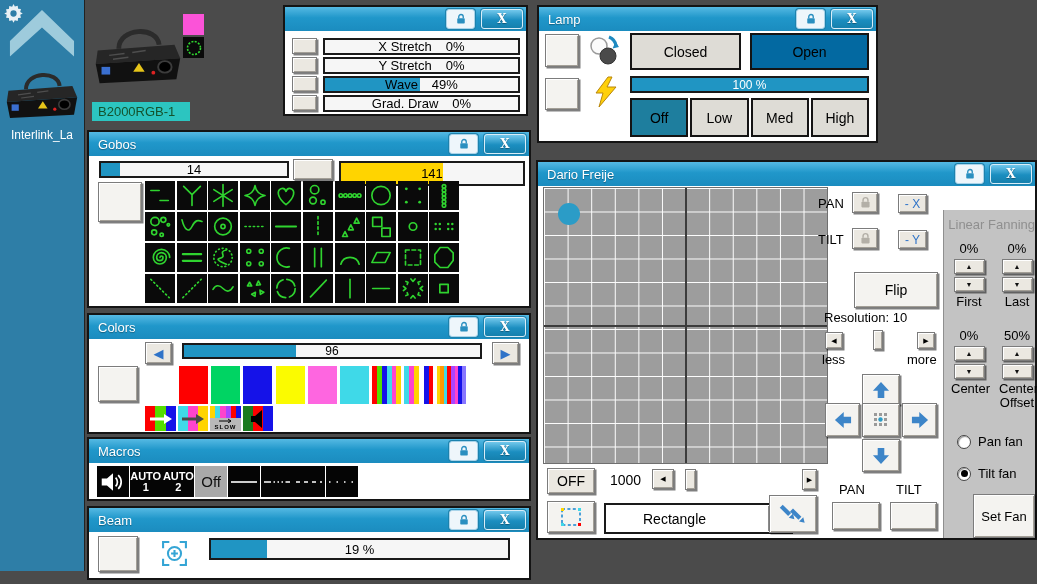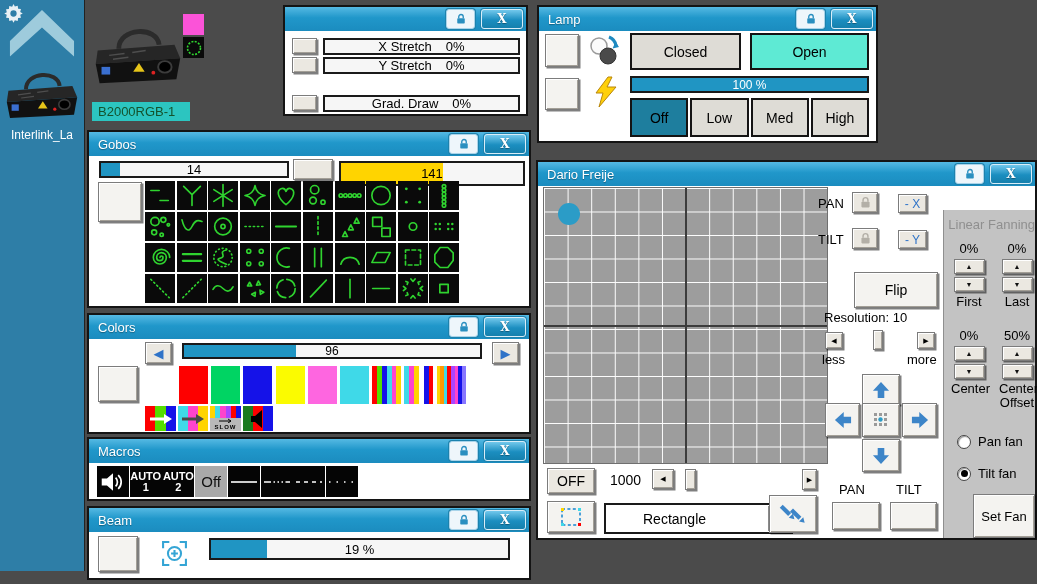--- a/index.html
+++ b/index.html
@@ -44,21 +44,21 @@
   .txt{position:absolute;white-space:nowrap;}
 
   
   .st-row{position:absolute;left:0;width:100%;height:17px;}
   .st-btn{position:absolute;left:7px;top:0;width:25px;height:16px;}
   .st-sl{position:absolute;left:38px;top:0;width:197px;height:17px;}
 
   
   .lamp-btn{display:flex;align-items:center;justify-content:center;font-size:14px;border:2px solid #141414;cursor:pointer;
     background:#dedcd6;box-sizing:border-box;}
-  .teal{background:#5eead4;}
+  .teal{background:#0369a1;}
   .strobe-btn{flex:1;border:2px solid #141414;display:flex;align-items:center;justify-content:center;font-size:14px;
     background:#dedcd6;cursor:pointer;box-sizing:border-box;}
   .strobe-btn.on{background:#1e7e9e;}
 
   
   .gobo{position:absolute;width:30px;height:29px;background:#0a0a0a;color:#2fd32f;display:flex;align-items:center;
     justify-content:center;cursor:pointer;}
   .gobo svg{width:26px;height:25px;stroke:currentColor;fill:none;stroke-width:2;stroke-linecap:round;stroke-linejoin:round;}
 
   
@@ -177,20 +177,30 @@
         <div class="st-row" style="top: 26px;">
           <div class="st-btn raised"></div>
           <div class="st-sl slider">
             <div class="fill" style="width: 0%;"></div>
             <div class="lbl">
               <span>Y Stretch</span>
               <span>0%</span>
             </div>
           </div>
         </div>
+        <div class="st-row" style="top: 45px;">
+          <div class="st-btn raised"></div>
+          <div class="st-sl slider">
+            <div class="fill" style="width: 49%;"></div>
+            <div class="lbl">
+              <span>Wave</span>
+              <span>49%</span>
+            </div>
+          </div>
+        </div>
         <div class="st-row" style="top: 64px;">
           <div class="st-btn raised"></div>
           <div class="st-sl slider">
             <div class="fill" style="width: 0%;"></div>
             <div class="lbl">
               <span>Grad. Draw</span>
               <span>0%</span>
             </div>
           </div>
         </div>

